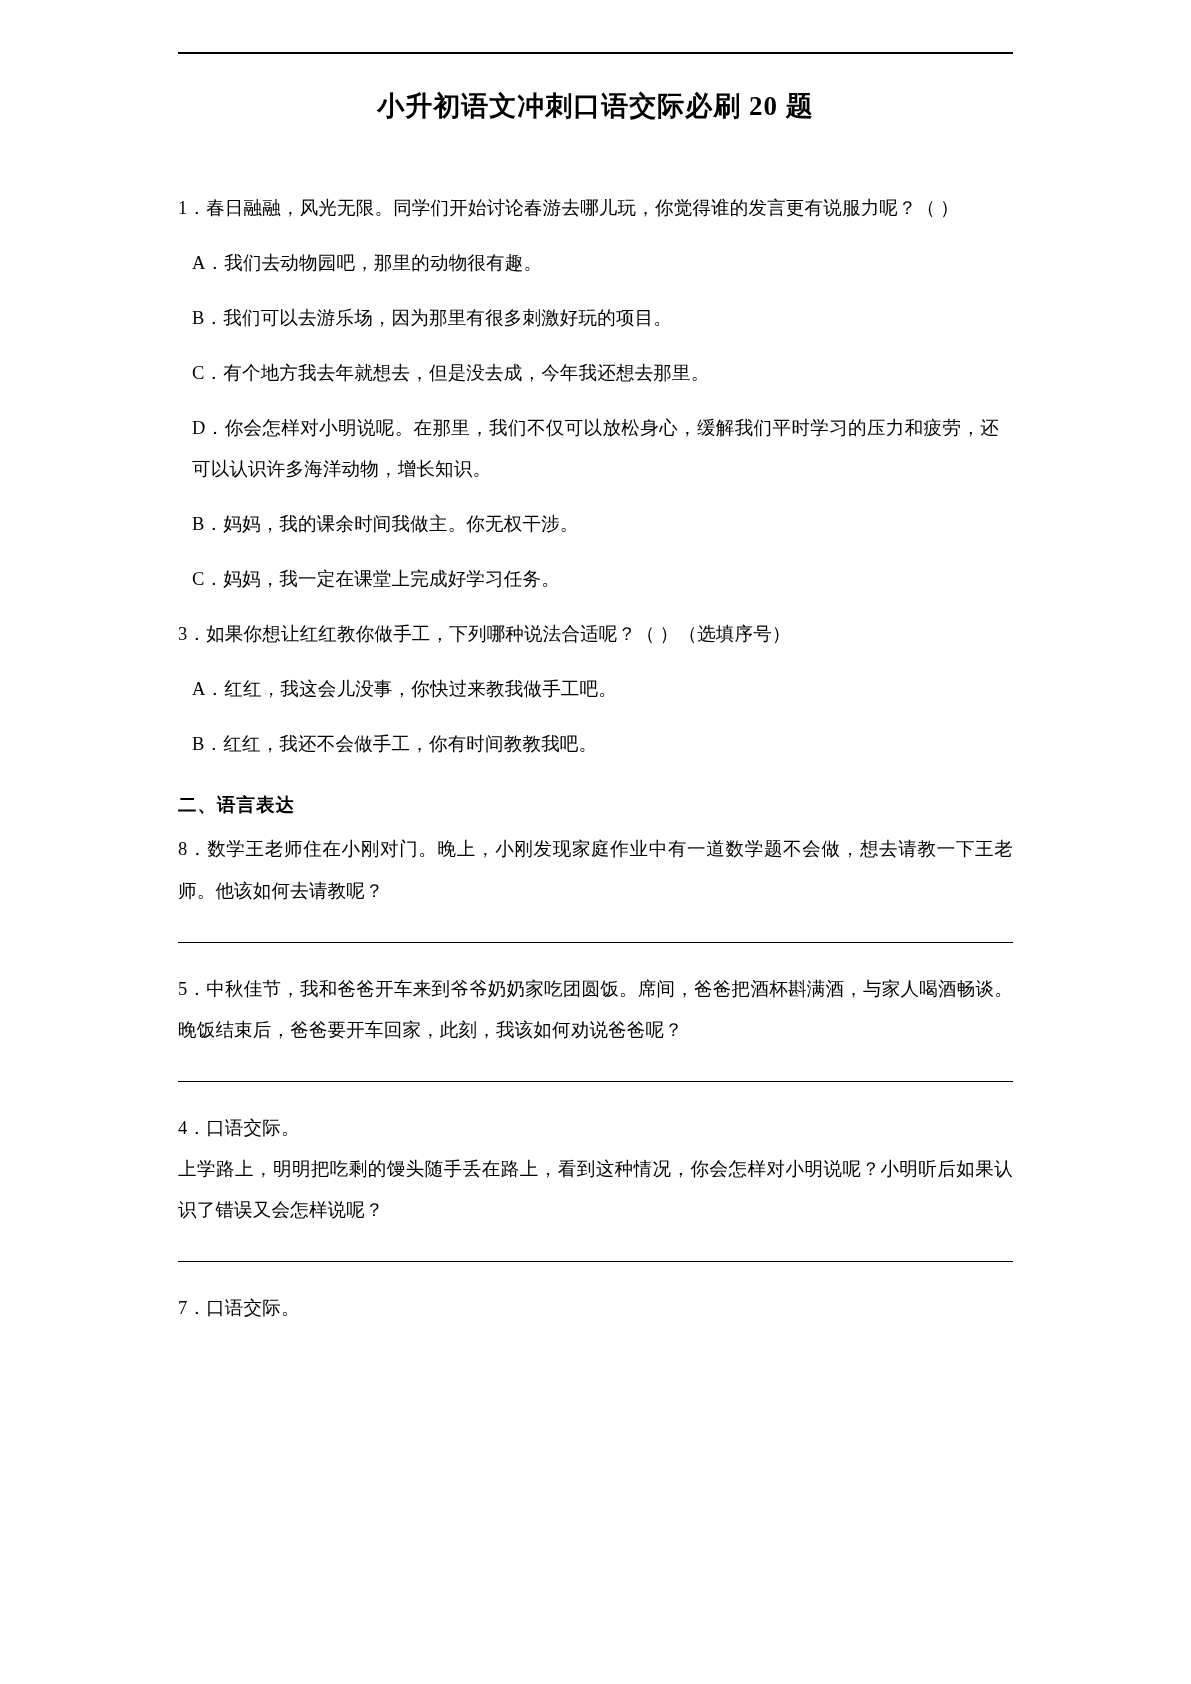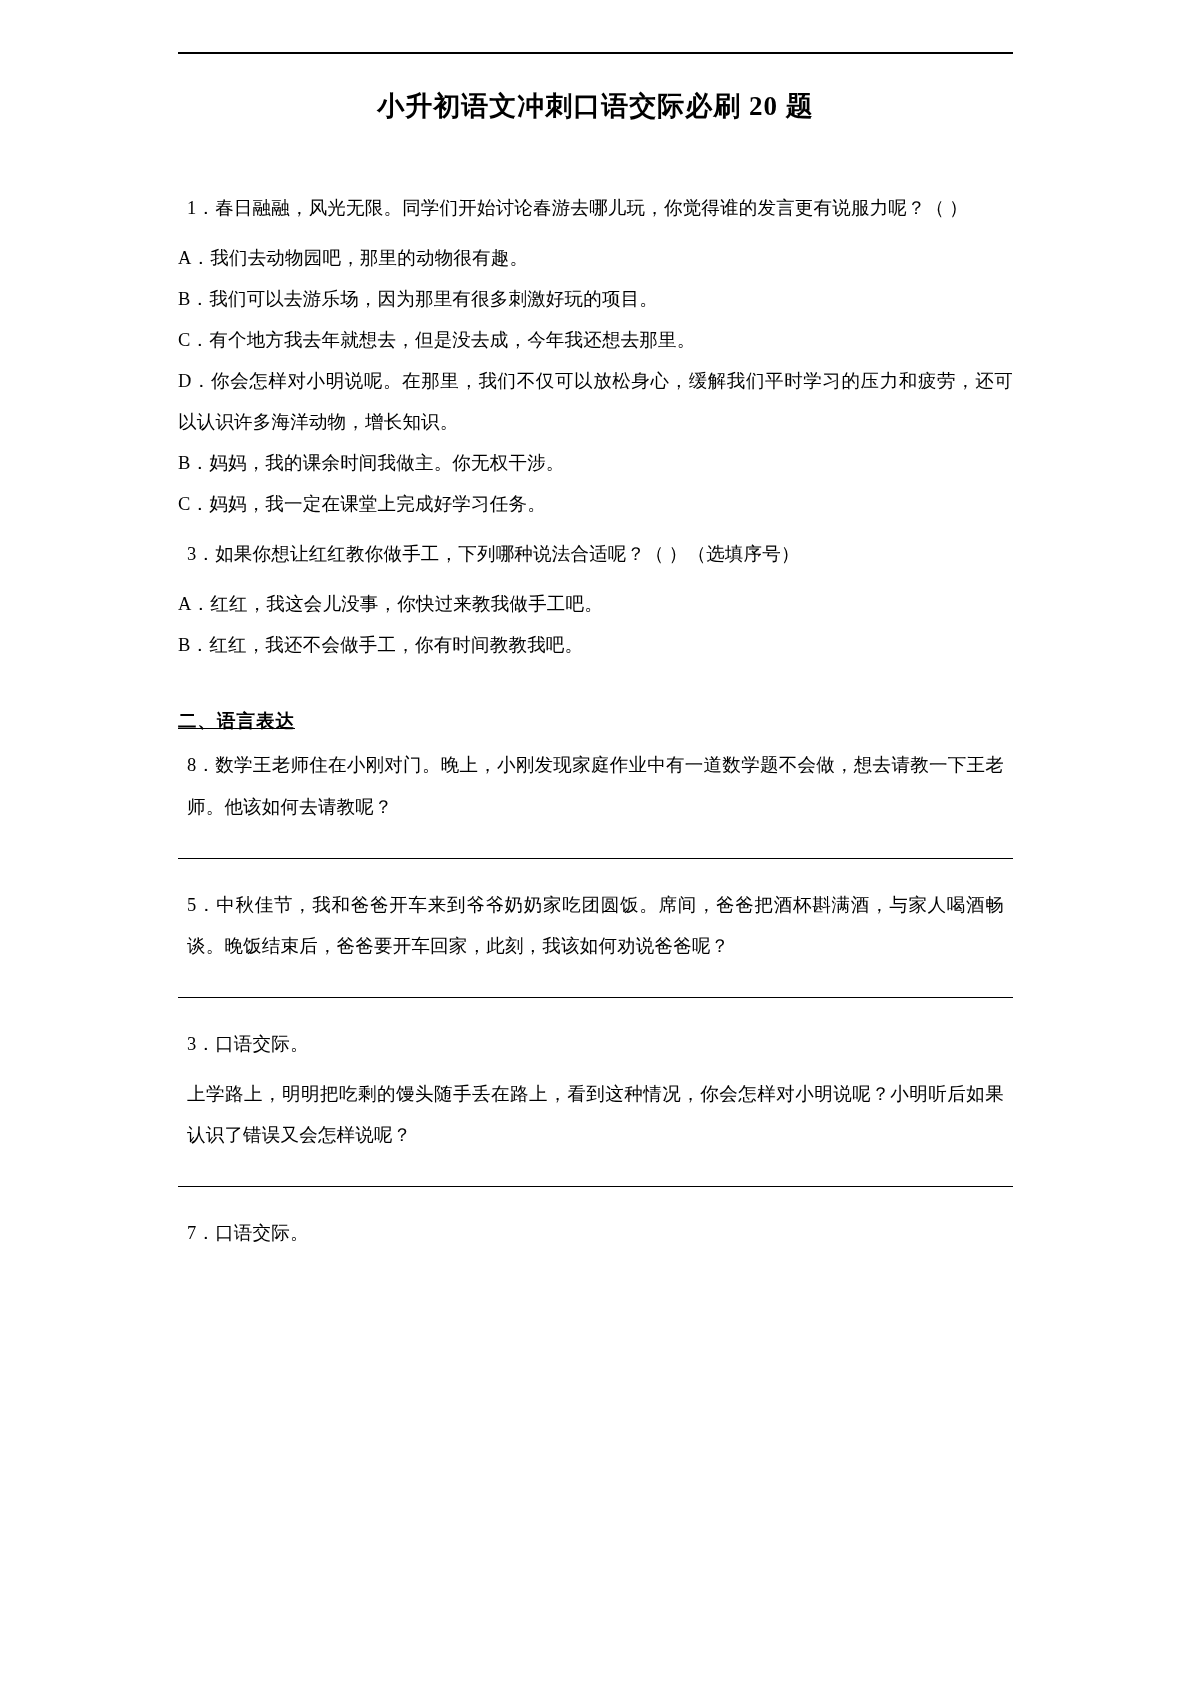--- a/index.html
+++ b/index.html
@@ -35,34 +35,33 @@
     font-family: "Liberation Serif", "DejaVu Serif", serif;
     line-height: 1.4;
   }
   .section-head {
     font-size: 18.5px;
     font-weight: bold;
     margin: 0 0 12px 0;
     letter-spacing: 1px;
   }
   .section-head.second {
-    margin-top: 42px;
-    text-decoration: underline;
+    margin-top: 27px;
   }
   .q-line {
     font-size: 18.5px;
     line-height: 2.22;
-    margin: 9px;
+    margin: 0;
     text-align: justify;
     letter-spacing: 0.2px;
   }
   .opt-line {
     font-size: 18.5px;
     line-height: 2.22;
-    margin: 0;
+    margin: 14px;
     text-align: justify;
     letter-spacing: 0.2px;
   }
   .answer-rule {
     border: 0;
     border-top: 1.6px solid #000;
     width: 100%;
     margin: 30px 0 26px 0;
   }
 </style>
@@ -91,20 +90,20 @@
 
   <div>
     <div class="section-head second">二、语言表达</div>
 
     <p class="q-line">8．数学王老师住在小刚对门。晚上，小刚发现家庭作业中有一道数学题不会做，想去请教一下王老师。他该如何去请教呢？</p>
     <hr class="answer-rule">
 
     <p class="q-line">5．中秋佳节，我和爸爸开车来到爷爷奶奶家吃团圆饭。席间，爸爸把酒杯斟满酒，与家人喝酒畅谈。晚饭结束后，爸爸要开车回家，此刻，我该如何劝说爸爸呢？</p>
     <hr class="answer-rule">
 
-    <p class="q-line">3．口语交际。</p>
+    <p class="q-line">4．口语交际。</p>
     <p class="q-line">上学路上，明明把吃剩的馒头随手丢在路上，看到这种情况，你会怎样对小明说呢？小明听后如果认识了错误又会怎样说呢？</p>
     <hr class="answer-rule">
 
     <p class="q-line">7．口语交际。</p>
   </div>
 
 </div>
 
 </body></html>

